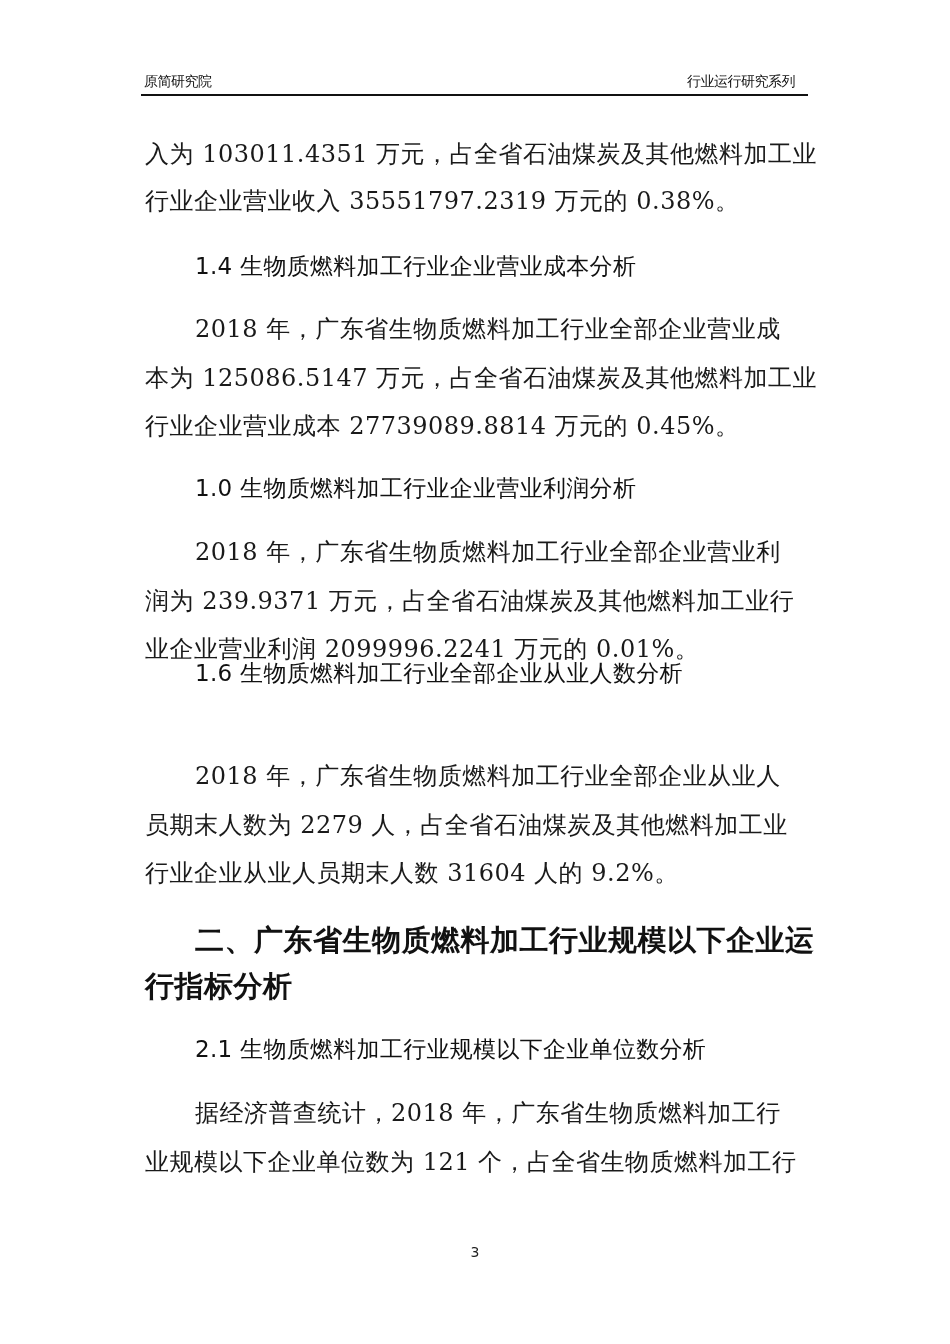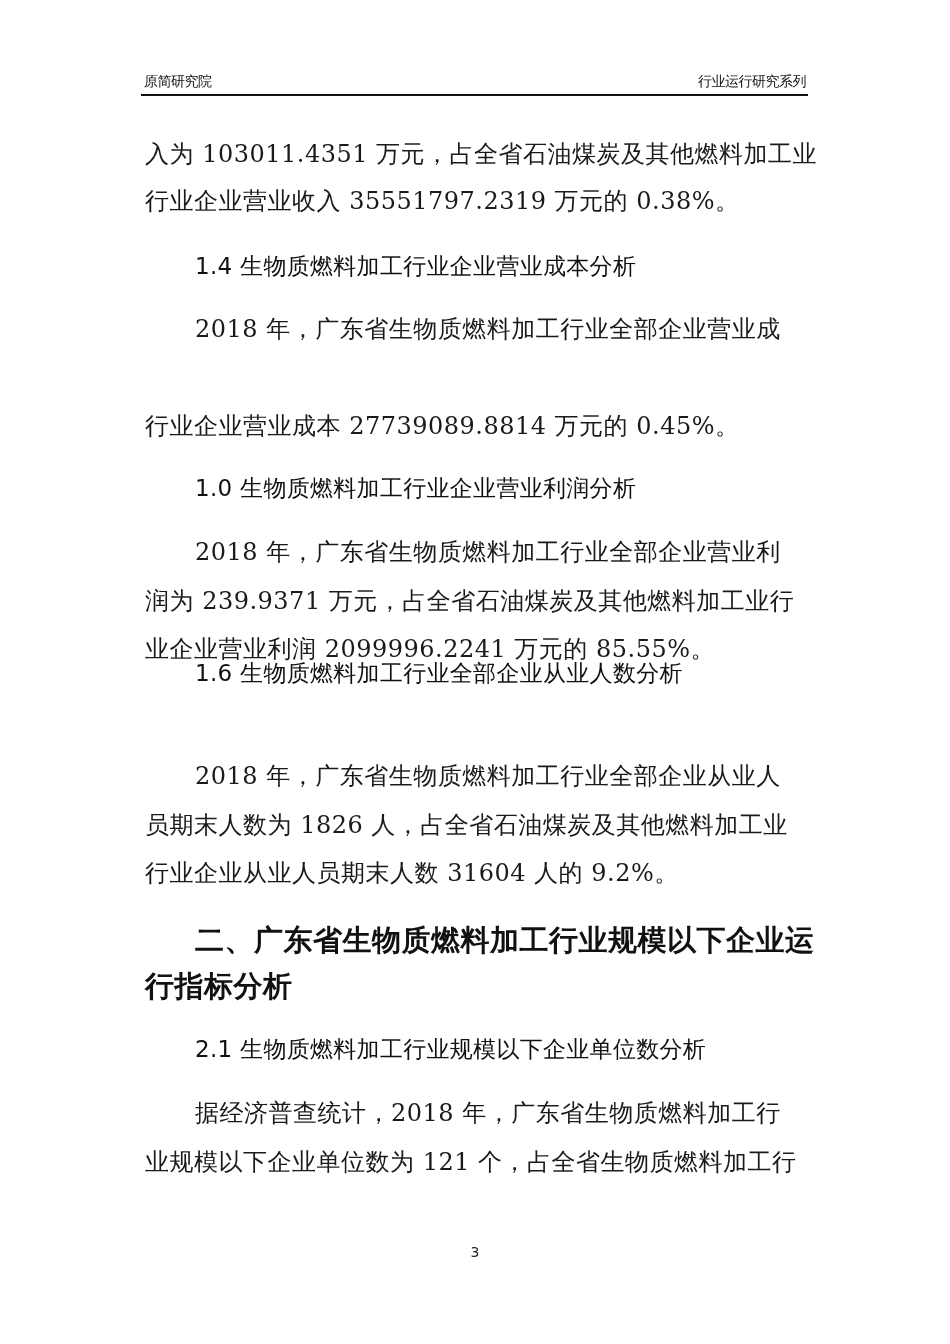--- a/index.html
+++ b/index.html
@@ -3,21 +3,21 @@
 <meta charset="utf-8">
 <style>
   html, body { margin: 0; padding: 0; background: #ffffff; }
   body { width: 950px; height: 1344px; position: relative; overflow: hidden; }
   .page { position: absolute; left: 0; top: 0; width: 950px; height: 1344px; background: #ffffff; }
   .hdr-left, .hdr-right {
     position: absolute; top: 72px; font-family: "DejaVu Sans", sans-serif;
     font-size: 14px; color: #111; line-height: 18px; letter-spacing: -0.5px;
   }
   .hdr-left { left: 144px; }
-  .hdr-right { right: 144px; text-align: right; margin-left: 38px; }
+  .hdr-right { right: 155px; text-align: right; margin-left: 38px; }
   .hdr-rule { position: absolute; left: 141px; top: 94px; width: 667px; height: 2px; background: #111; }
   .line {
     position: absolute; left: 145px; width: 665px; white-space: nowrap;
     font-family: "DejaVu Serif", "Liberation Serif", serif; font-size: 24px;
     color: #1a1a1a; line-height: 30px; letter-spacing: 0.5px;
   }
   .indent { left: 195px; }
   .h3 { font-family: "DejaVu Sans", "Liberation Sans", sans-serif; font-weight: normal; font-size: 23px; letter-spacing: 0.3px; color: #111; }
   .h2 { font-family: "DejaVu Sans", "Liberation Sans", sans-serif; font-weight: bold; font-size: 29px; letter-spacing: 0.5px; color: #111; line-height: 36px; }
   .pgnum { position: absolute; top: 1244px; left: 0; width: 950px; text-align: center; font-family: "DejaVu Sans", sans-serif; font-size: 14px; color: #222; }
@@ -28,30 +28,31 @@
 <div class="page">
   <div class="hdr-left">原简研究院</div>
   <div class="hdr-right">行业运行研究系列</div>
   <div class="hdr-rule"></div>
 
   <div class="line" style="top:139px">入为 103011.4351 万元，占全省石油煤炭及其他燃料加工业</div>
   <div class="line" style="top:186px">行业企业营业收入 35551797.2319 万元的 0.38%。</div>
 
   <div class="line indent h3" style="top:251px">1.4 生物质燃料加工行业企业营业成本分析</div>
   <div class="line indent" style="top:314px">2018 年，广东省生物质燃料加工行业全部企业营业成</div>
+  <div class="line" style="top:363px">本为 125086.5147 万元，占全省石油煤炭及其他燃料加工业</div>
   <div class="line" style="top:411px">行业企业营业成本 27739089.8814 万元的 0.45%。</div>
 
   <div class="line indent h3" style="top:473px">1.0 生物质燃料加工行业企业营业利润分析</div>
   <div class="line indent" style="top:537px">2018 年，广东省生物质燃料加工行业全部企业营业利</div>
   <div class="line" style="top:586px">润为 239.9371 万元，占全省石油煤炭及其他燃料加工业行</div>
-  <div class="line" style="top:634px">业企业营业利润 2099996.2241 万元的 85.55%。</div>
+  <div class="line" style="top:634px">业企业营业利润 2099996.2241 万元的 0.01%。</div>
 
   <div class="line indent h3" style="top:658px">1.6 生物质燃料加工行业全部企业从业人数分析</div>
   <div class="line indent" style="top:761px">2018 年，广东省生物质燃料加工行业全部企业从业人</div>
-  <div class="line" style="top:810px">员期末人数为 1826 人，占全省石油煤炭及其他燃料加工业</div>
+  <div class="line" style="top:810px">员期末人数为 2279 人，占全省石油煤炭及其他燃料加工业</div>
   <div class="line" style="top:858px">行业企业从业人员期末人数 31604 人的 9.2%。</div>
 
   <div class="line indent h2" style="top:922px">二、广东省生物质燃料加工行业规模以下企业运</div>
   <div class="line h2" style="top:968px">行指标分析</div>
 
   <div class="line indent h3" style="top:1034px">2.1 生物质燃料加工行业规模以下企业单位数分析</div>
   <div class="line indent" style="top:1098px">据经济普查统计，2018 年，广东省生物质燃料加工行</div>
   <div class="line" style="top:1147px">业规模以下企业单位数为 121 个，占全省生物质燃料加工行</div>
 
   <div class="pgnum">3</div>

